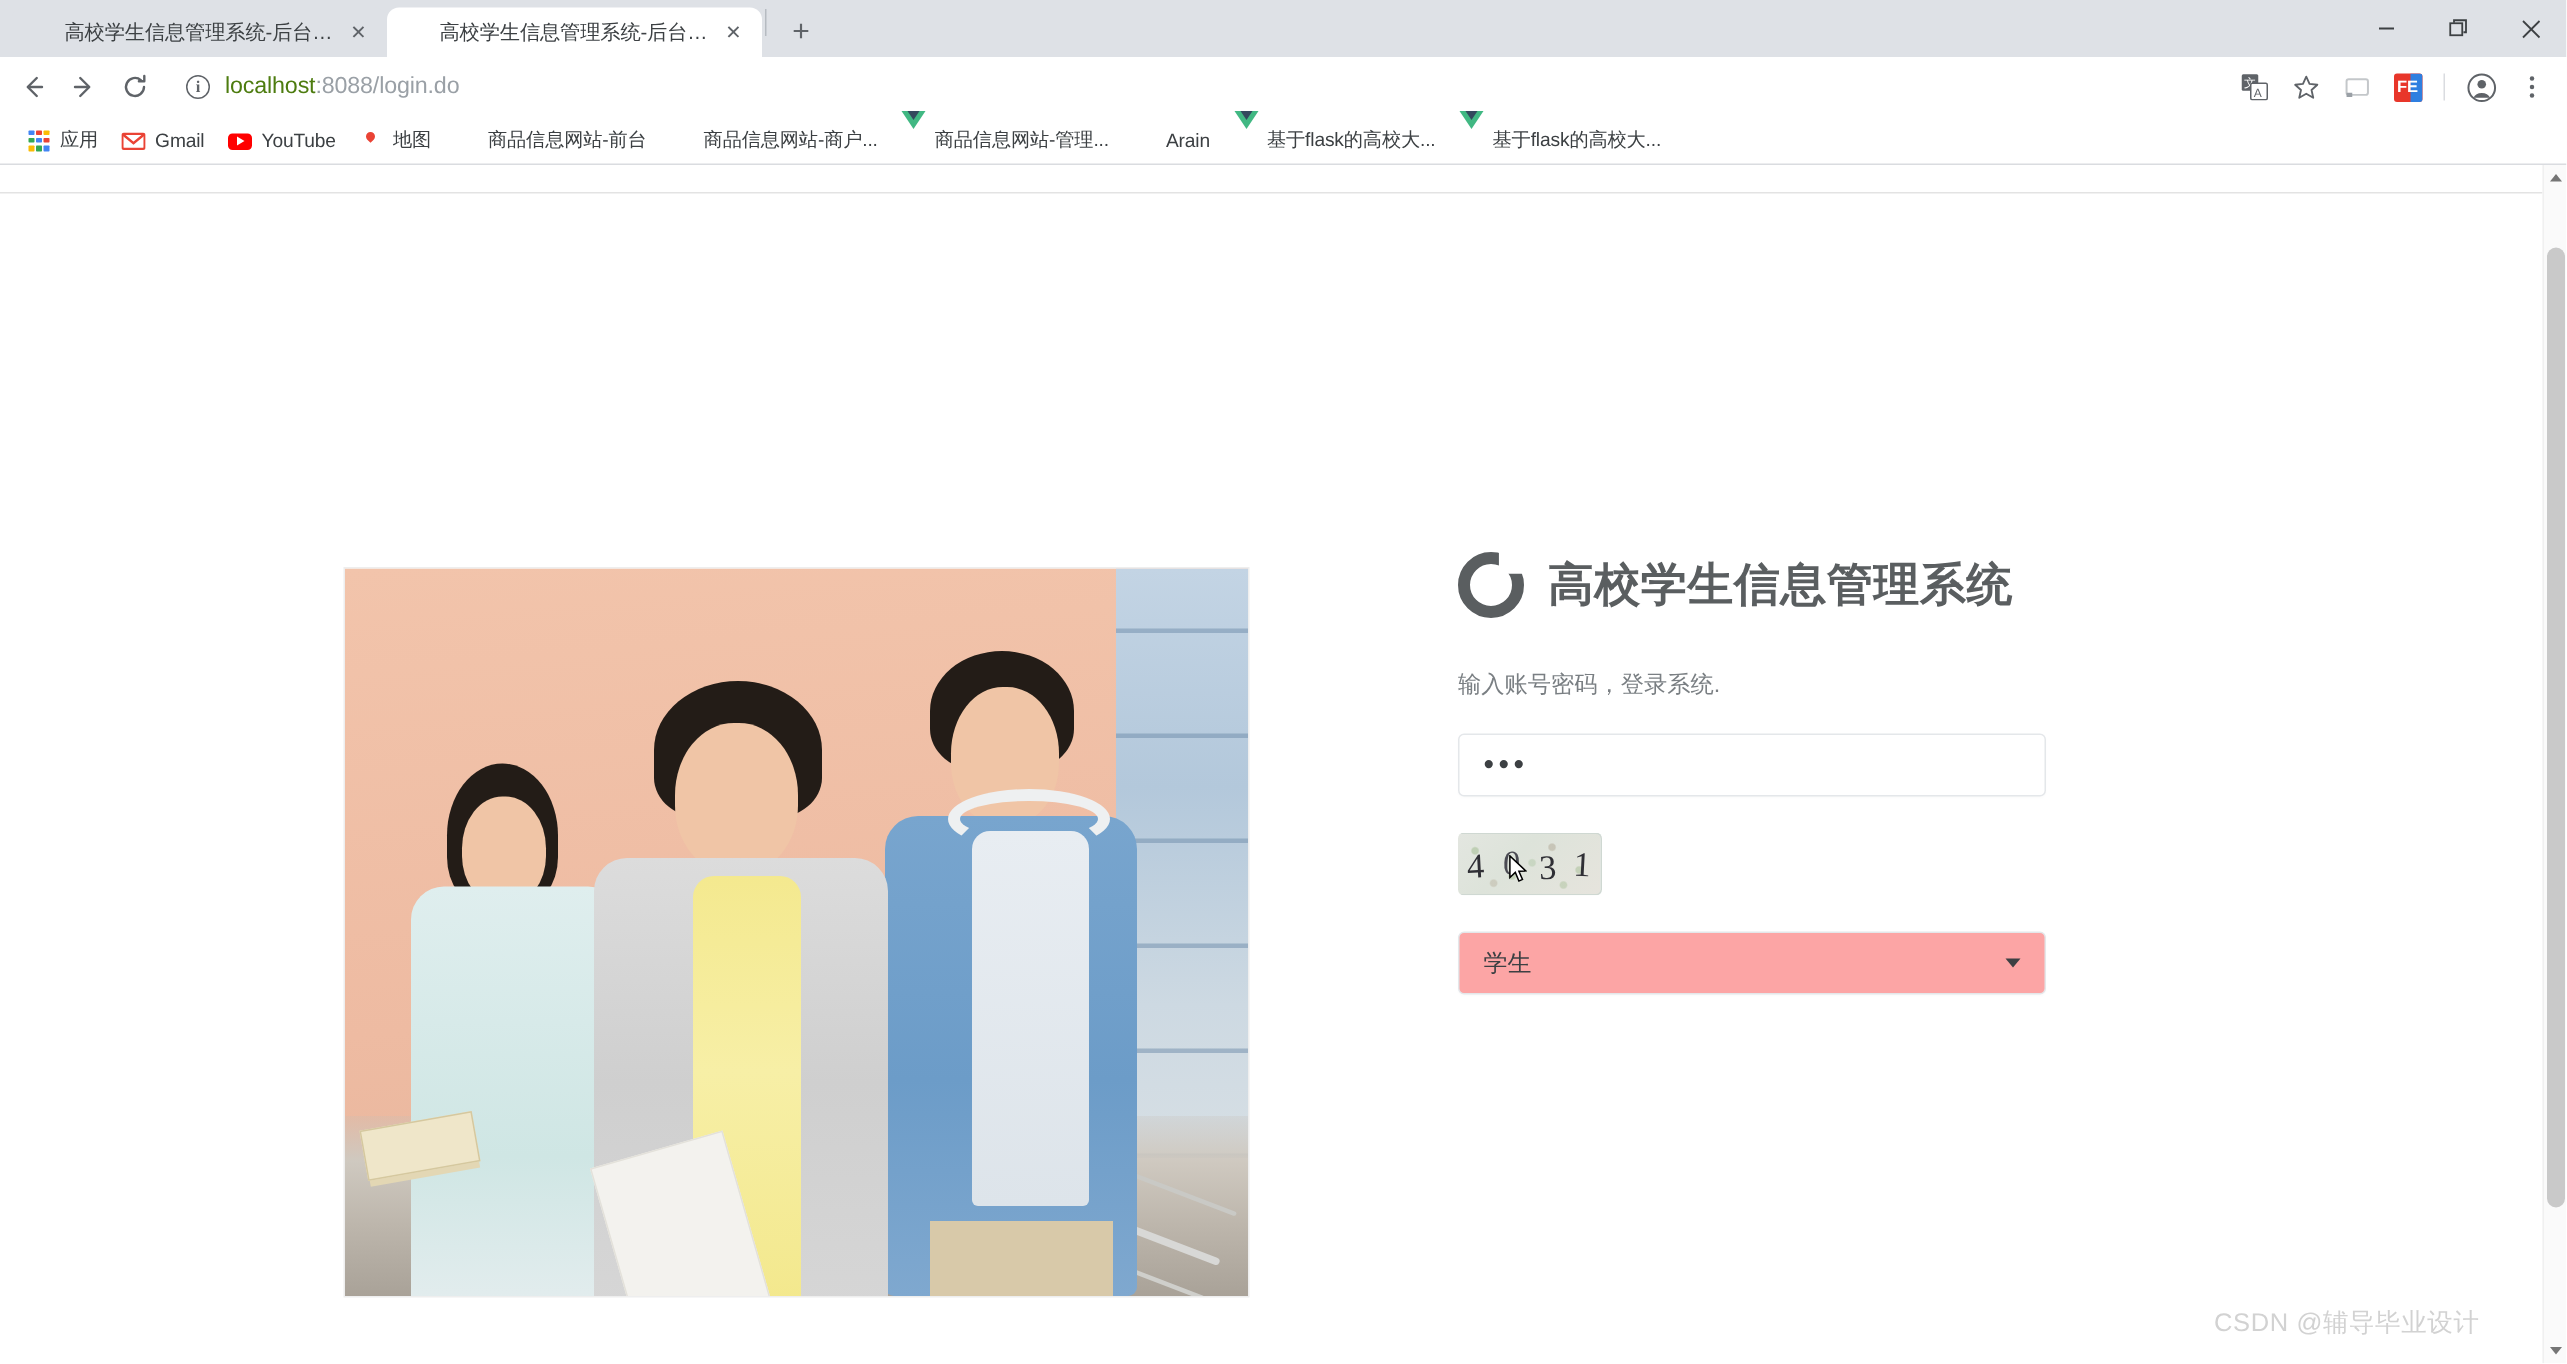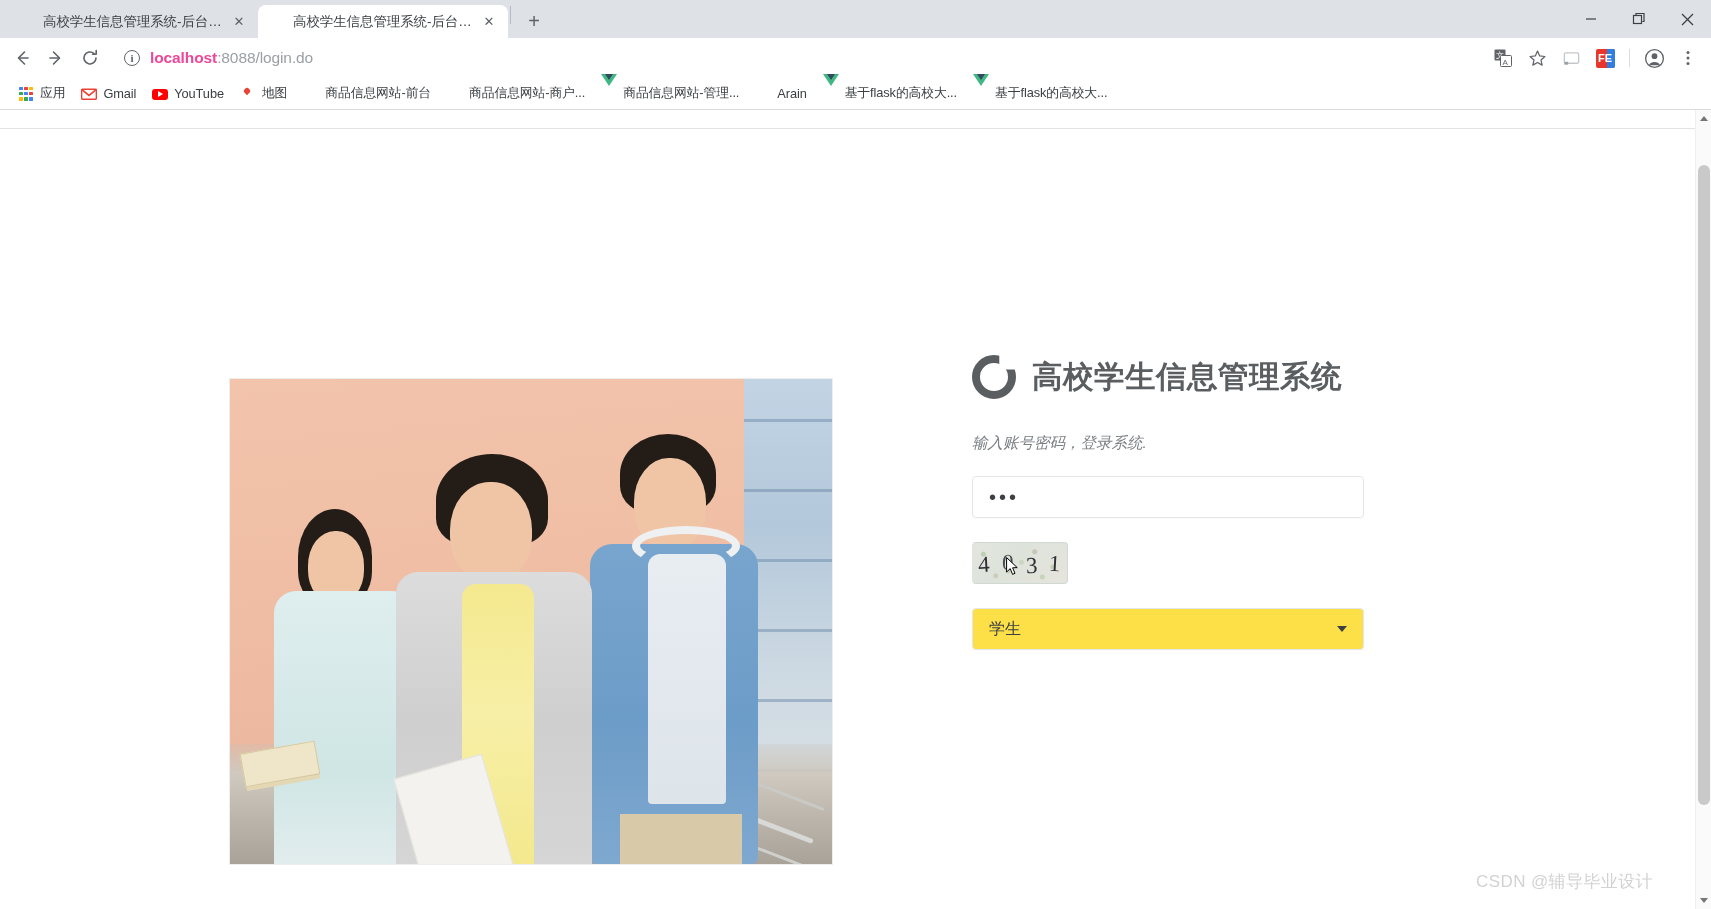--- a/index.html
+++ b/index.html
@@ -80,21 +80,21 @@
     border-radius: 14px; background: #fff;
   }
   .info-icon {
     width: 16px; height: 16px; border: 1.4px solid #5f6368;
     border-radius: 50%; color: #5f6368; font-size: 11px;
     display: flex; align-items: center; justify-content: center;
     font-family: "Liberation Serif", serif; font-weight: bold;
     flex: 0 0 16px;
   }
   .url { font-size: 15.5px; color: #9aa0a6; letter-spacing: -0.1px; }
-  .url b { color: #ec4899; font-weight: 700; }
+  .url b { color: #4d7c0f; font-weight: 400; }
   .toolbar-right { display: flex; align-items: center; gap: 4px; }
   .tbicon {
     width: 30px; height: 30px; display: flex;
     align-items: center; justify-content: center; color: #5f6368;
   }
   .ext-fe {
     width: 19px; height: 19px; border-radius: 2px;
     background: #e8362a; color: #fff; font-size: 11px;
     font-weight: bold; display: flex; align-items: center;
     justify-content: center; position: relative; overflow: hidden;
@@ -269,37 +269,37 @@
   .p3 .hphone {
     position: absolute; left: 20px; top: 92px; width: 108px; height: 40px;
     border: 8px solid #eef0f1; border-radius: 50%; border-bottom-color: transparent;
   }
   .p3 .pants {
     position: absolute; left: 8px; top: 380px; width: 122px; height: 110px;
     background: #d8c9a9;
   }
 
   
-  .login { position: absolute; left: 972px; top: 245px; width: 392px; }
+  .login { position: absolute; left: 972px; top: 258px; width: 392px; }
   .brand { display: flex; align-items: center; gap: 16px; margin-bottom: 34px; }
   .logo {
     width: 44px; height: 44px; border-radius: 50%; position: relative;
     border: 8px solid #5a5e60; flex: 0 0 44px;
     clip-path: polygon(0 0, 62% 0, 62% 33%, 100% 33%, 100% 100%, 0 100%);
   }
   .logo::after {
     content: ""; position: absolute; right: -14px; top: -8px;
     width: 11px; height: 11px; border-radius: 50%; background: #5a5e60;
   }
   .brand-title {
     font-size: 30.5px; color: #5a5e60; font-weight: bold;
     letter-spacing: 0.5px;
     font-family: "DejaVu Sans", "Liberation Sans", sans-serif;
   }
-  .subtitle { font-size: 15.5px; color: #7a7f83; margin-bottom: 22px; font-style: italic; }
+  .subtitle { font-size: 15.5px; color: #7a7f83; margin-bottom: 22px; }
 
   .field {
     width: 392px; height: 42px; border: 1px solid #e4e7ea;
     border-radius: 4px; background: #fff; display: flex;
     align-items: center; padding: 0 16px; margin-bottom: 24px;
     font-size: 16px; color: #54595e;
     box-shadow: 0 1px 2px rgba(0,0,0,.02);
   }
   .dots { letter-spacing: 3px; font-size: 20px; color: #3c4043; line-height: 1; }
 
@@ -340,21 +340,21 @@
   .capimg span:nth-child(2) { transform: translateY(-1px) rotate(4deg); color: #4a4a52; }
   .capimg span:nth-child(3) { transform: translateY(2px) rotate(-2deg); }
   .capimg span:nth-child(4) { transform: translateY(0px) rotate(3deg); }
   .cursor {
     position: absolute; left: 34px; top: 14px; width: 12px; height: 19px;
     z-index: 5;
   }
 
   .select-field {
     width: 392px; height: 42px; border: 1px solid #e4e7ea;
-    border-radius: 4px; background: #fde047; display: flex;
+    border-radius: 4px; background: #fca5a5; display: flex;
     align-items: center; justify-content: space-between;
     padding: 0 16px; margin-bottom: 28px; font-size: 16px; color: #3c4043;
     box-shadow: 0 1px 2px rgba(0,0,0,.02);
   }
   .caret {
     width: 0; height: 0; border-left: 5px solid transparent;
     border-right: 5px solid transparent; border-top: 6px solid #3c4043;
   }
   .loginbtn {
     width: 392px; height: 48px; border: none; border-radius: 4px;

